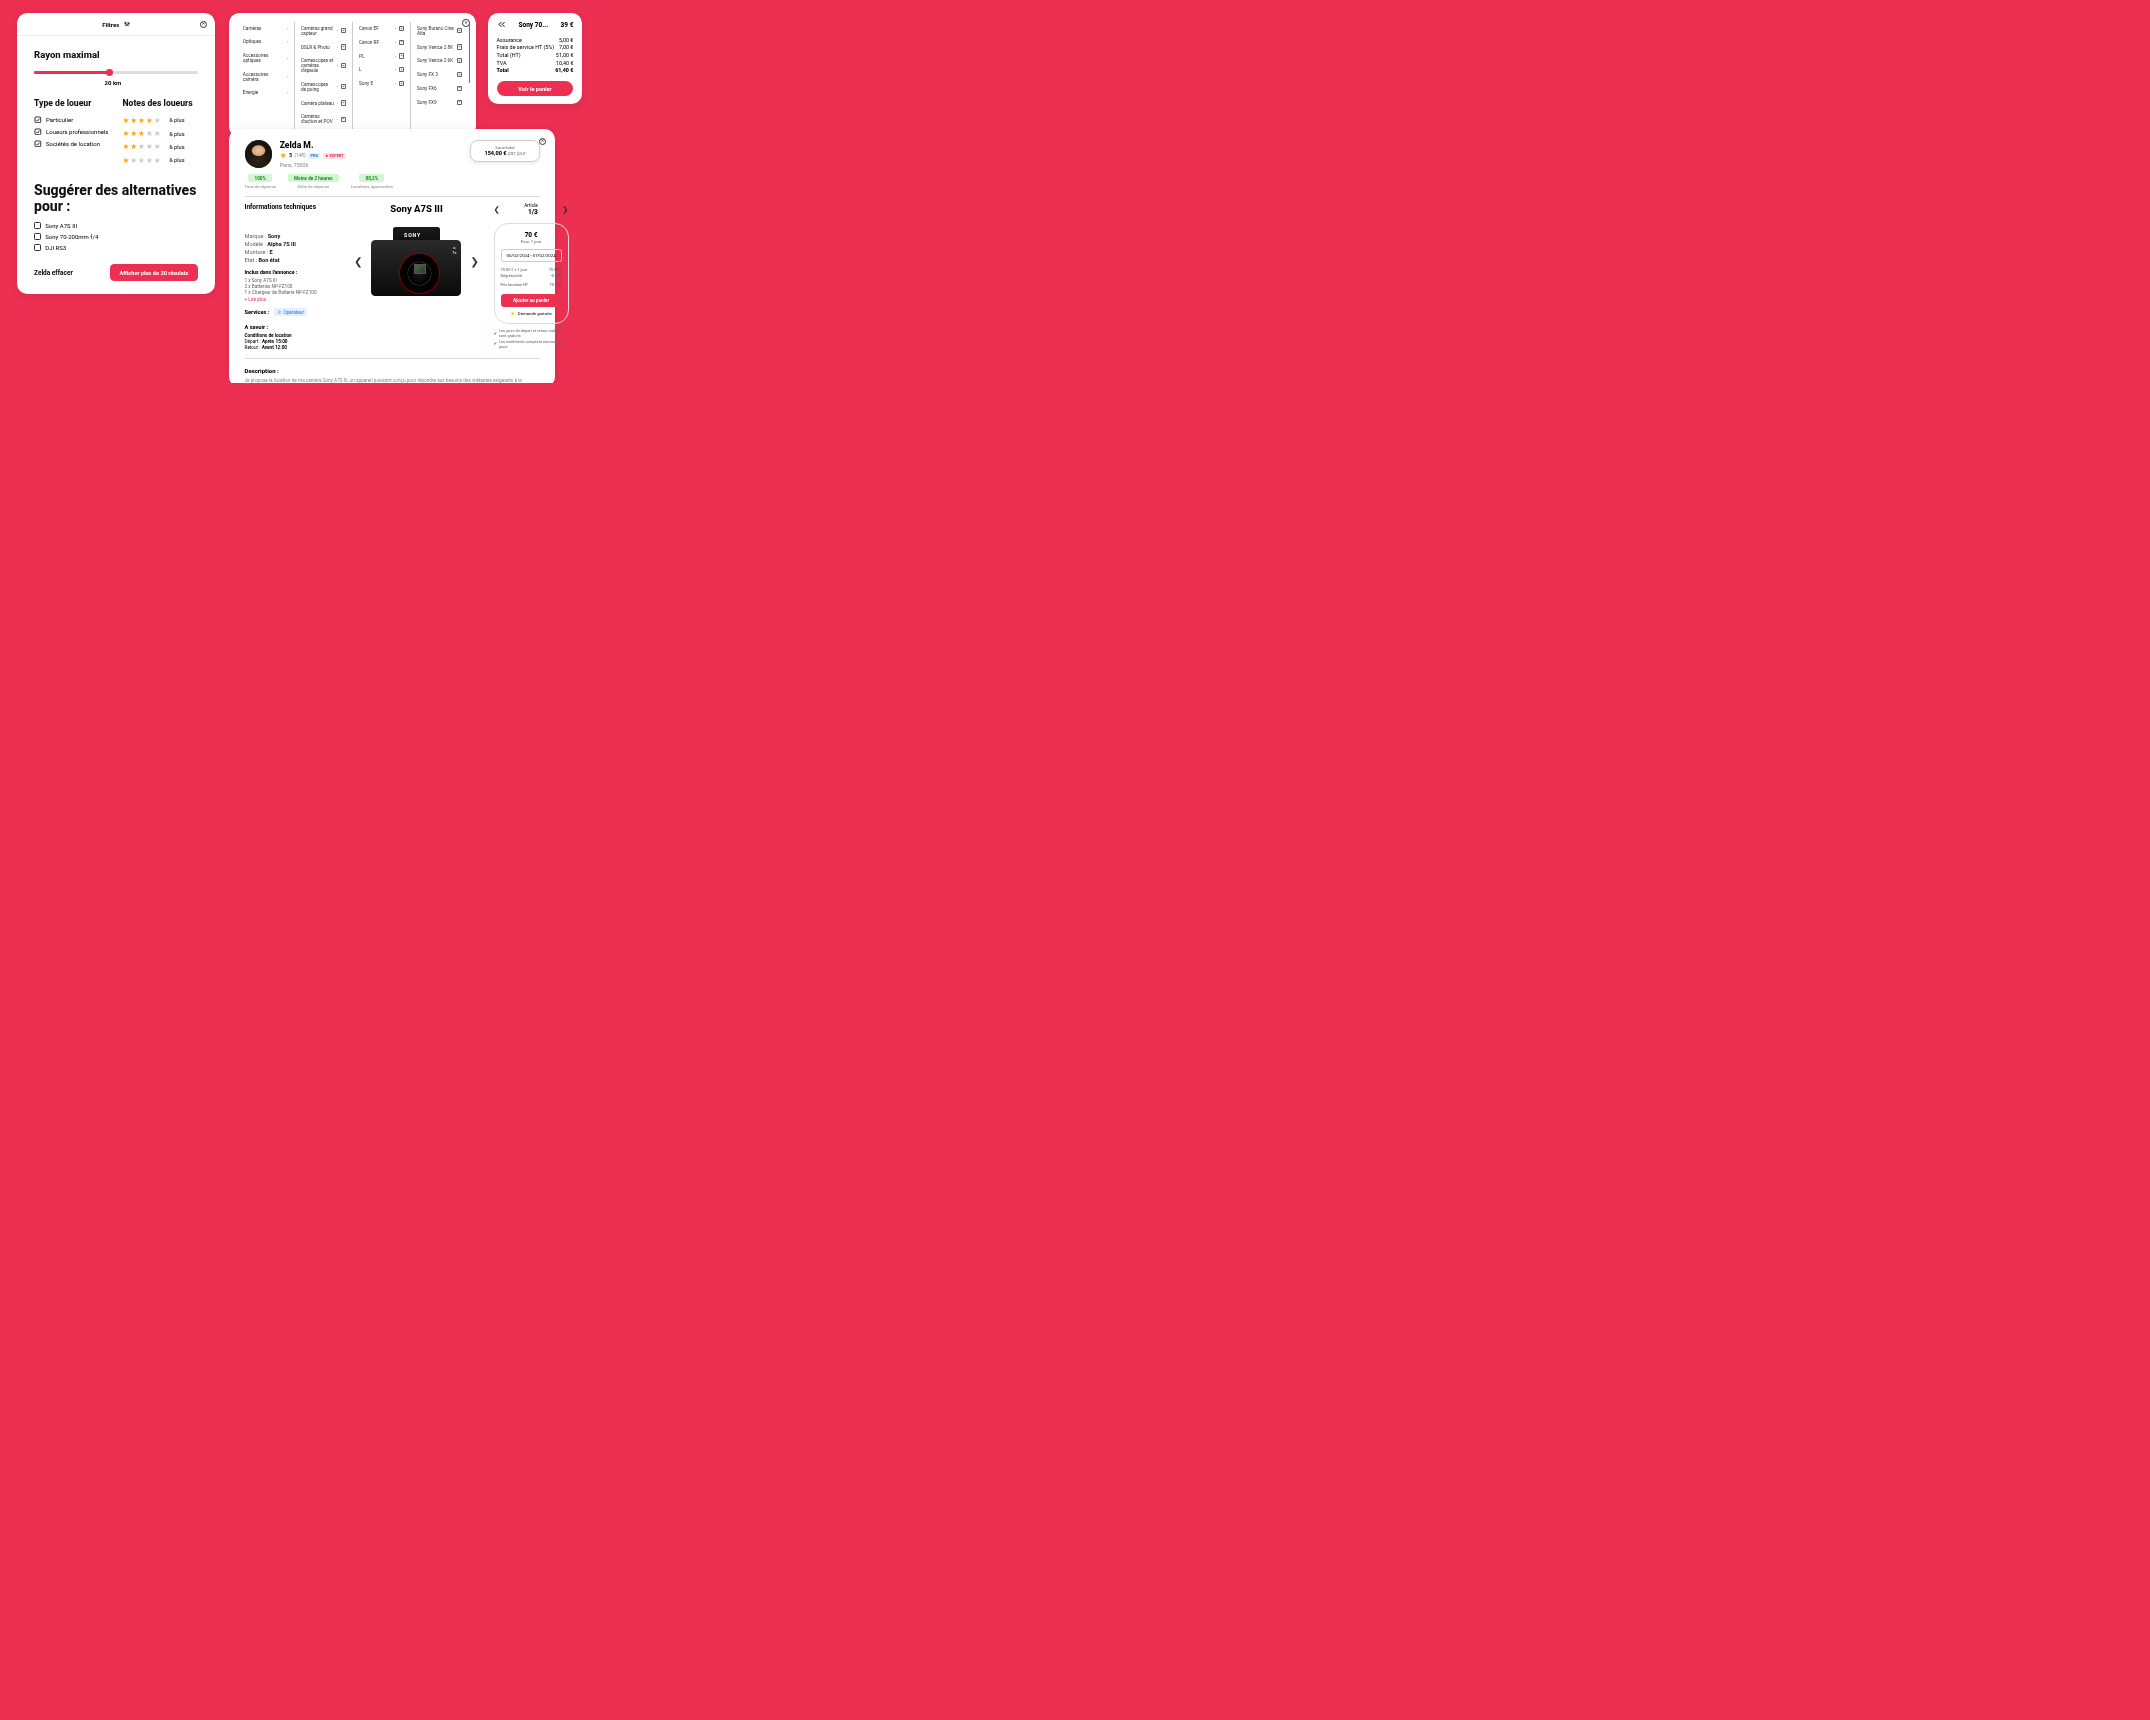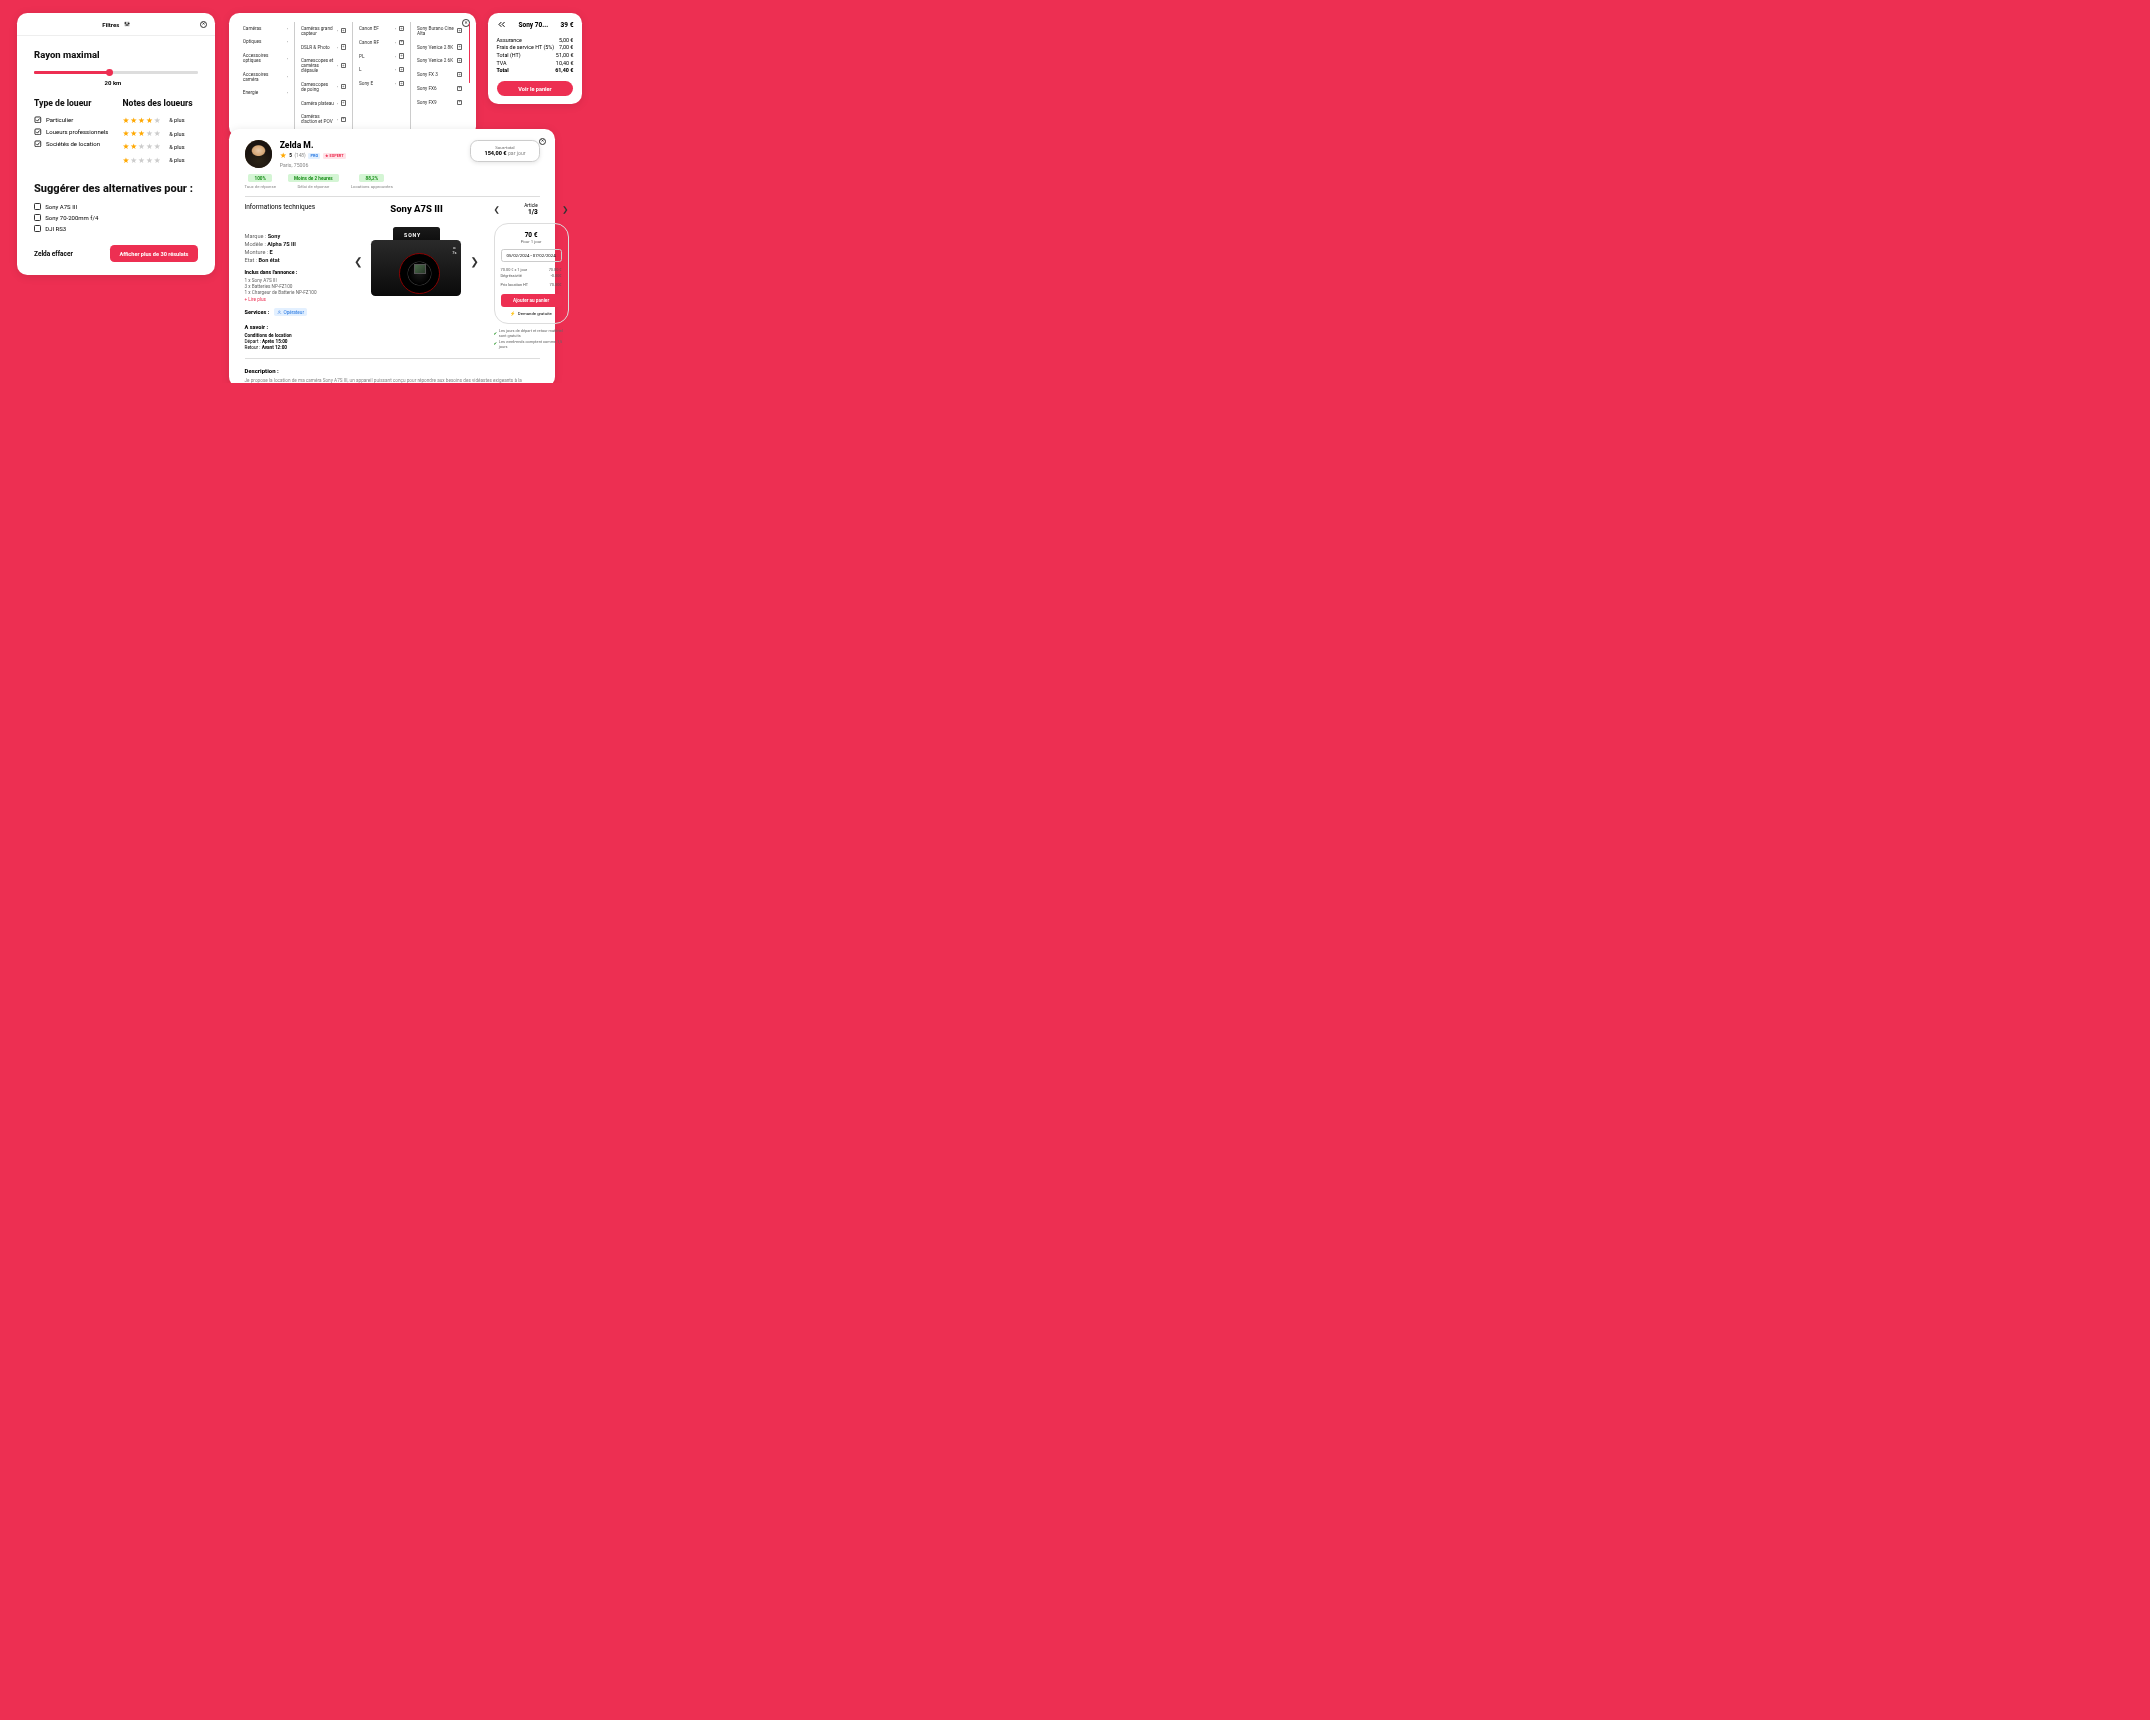--- a/index.html
+++ b/index.html
@@ -70,21 +70,21 @@
 .subtot .lbl{font-size:4.3px;color:#666}
 .subtot .val{font-weight:800;font-size:5.6px}
 .subtot .per{color:#888;font-weight:400;font-size:5.2px}
 .stats{display:flex;gap:12px;margin-bottom:7.7px}
 .stat{text-align:center}
 .stat-b{background:#d4f5d4;color:#1a8f1a;padding:1.3px 6px;border-radius:1.7px;font-size:4.7px;font-weight:700;display:inline-block;margin-bottom:1.7px}
 .stat-l{font-size:4.3px;color:#888}
 .hr{border:none;border-top:0.4px solid #ddd;margin-bottom:6px}
 .main-grid{display:flex;gap:10.3px}
 .left-col{flex:0 0 95px}
-.sec-t{font-weight:400;font-size:6.5px;margin-bottom:22px}
+.sec-t{font-weight:700;font-size:6.5px;margin-bottom:22px}
 .spec{font-size:5.6px;margin-bottom:1.7px;color:#666}
 .spec b{color:#111}
 .sub-t{font-weight:800;font-size:5.2px;margin:6px 0 3.4px}
 .inc{font-size:4.7px;color:#666;margin-bottom:0.9px}
 .more{color:#ED2F52;font-size:4.7px;margin-top:2.6px;cursor:pointer}
 .srv-row{display:flex;align-items:center;gap:4.3px;margin-top:6px}
 .srv-l{font-weight:800;font-size:5.6px}
 .op-badge{background:#e3f0ff;color:#2a7ae2;padding:1.3px 3.4px;border-radius:1.7px;font-size:4.7px;display:flex;align-items:center;gap:1.7px}
 .ctr-col{flex:1;text-align:center;position:relative}
 .prod-ttl{font-weight:800;font-size:9.5px;margin-bottom:8.6px}
@@ -210,21 +210,21 @@
                 <span class="star empty">★</span>
                 <span class="star empty">★</span>
                 <span class="star empty">★</span>
                 <span class="star empty">★</span>
               </div>
               <span class="et-plus">&amp; plus</span>
             </div>
           </div>
       </div>
     </div>
-    <div class="sec-h" style="font-size:11px">Suggérer des alternatives pour :</div>
+    <div class="sec-h" style="font-size:14px">Suggérer des alternatives pour :</div>
     <div id="alt-list" style="margin-bottom:13px">
         <div class="cb-row">
           <div class="cb-ic"></div>
           <span>Sony A7S III</span>
         </div>
         <div class="cb-row">
           <div class="cb-ic"></div>
           <span>Sony 70-200mm f/4</span>
         </div>
         <div class="cb-row">

